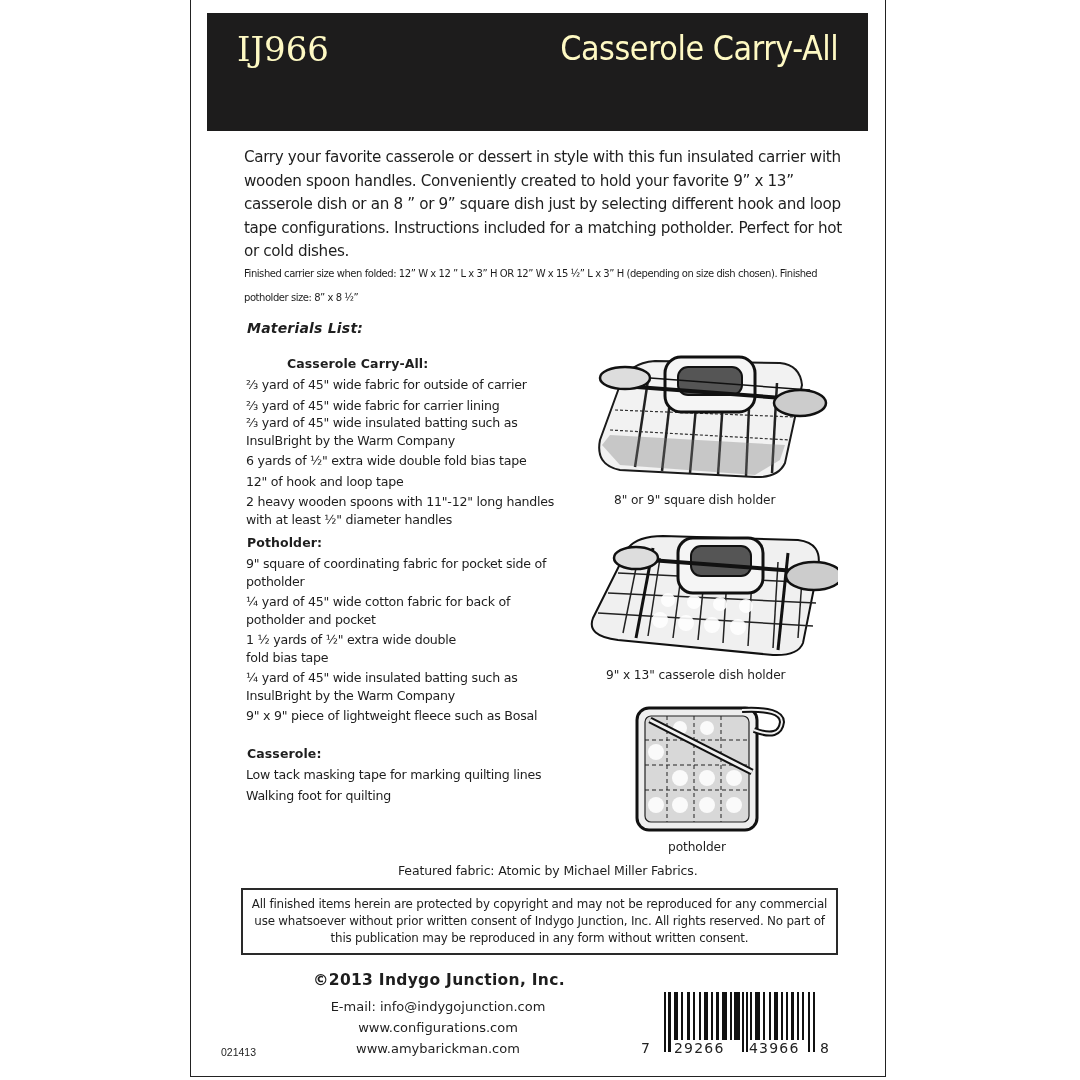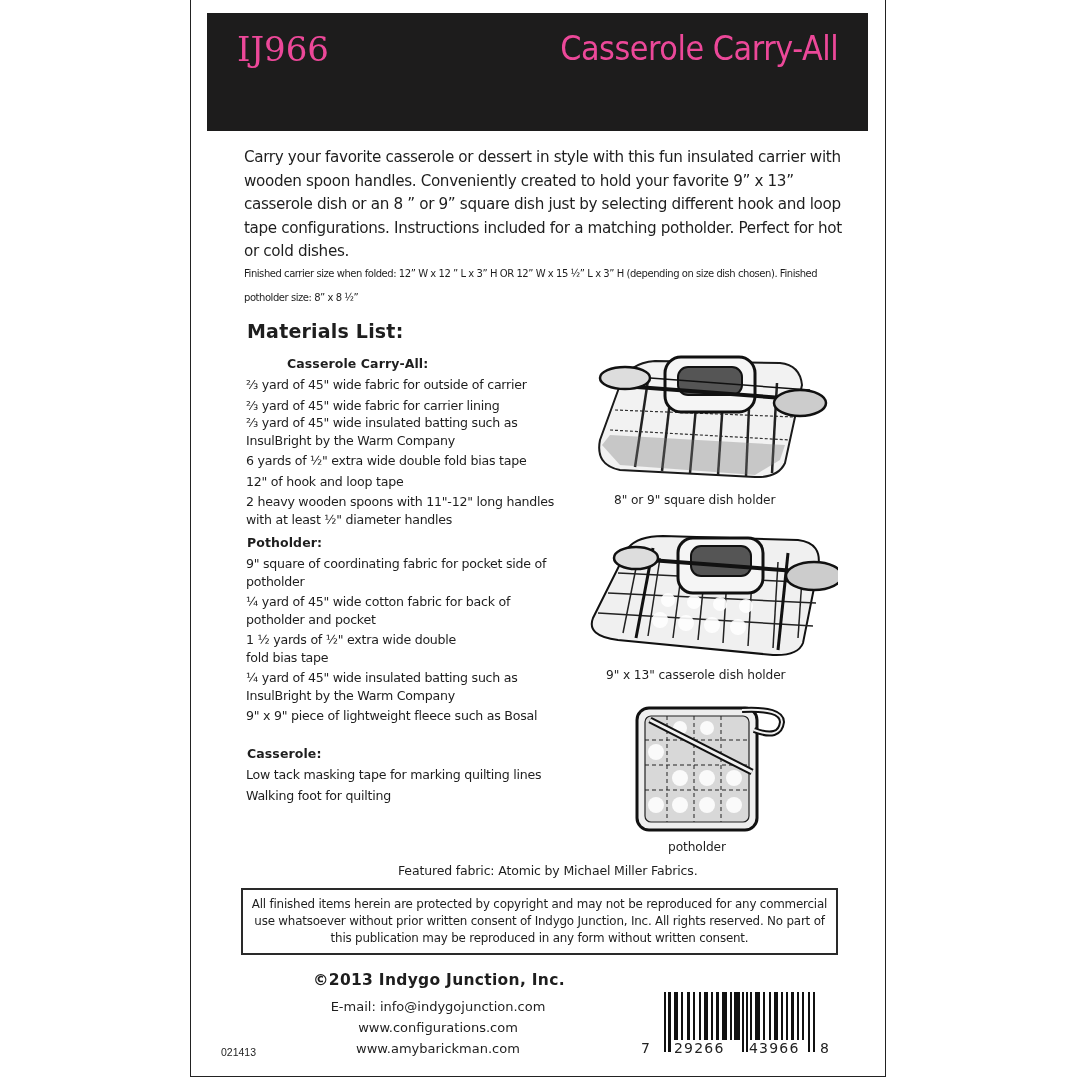--- a/index.html
+++ b/index.html
@@ -6,40 +6,40 @@
   body {
     width: 1080px; height: 1080px; background: #ffffff; position: relative; overflow: hidden;
     font-family: "DejaVu Sans", sans-serif; color: #1e1e1e;
   }
   .page {
     position: absolute; left: 190px; top: -2px; width: 696px; height: 1079px;
     border: 1.5px solid #222; box-sizing: border-box; background: #fff;
   }
   .header {
     position: absolute; left: 207px; top: 13px; width: 661px; height: 118px;
-    background: #1d1c1c; color: #ec4899;
+    background: #1d1c1c; color: #fef9c3;
   }
   .header .code {
     position: absolute; left: 30px; top: 16px; font-family: "DejaVu Serif", serif;
     font-size: 34px; letter-spacing: 0px; font-weight: normal;
   }
   .header .title {
     position: absolute; right: 30px; top: 16px; font-family: "DejaVu Sans", sans-serif;
     font-size: 33px; font-weight: normal; letter-spacing: -0.5px; transform: scaleX(0.92); transform-origin: right center;
   }
   .intro {
     position: absolute; left: 244px; top: 146px; width: 600px;
     font-size: 15.2px; line-height: 23.5px; letter-spacing: -0.35px;
   }
   .sizes {
     position: absolute; left: 244px; top: 262px; width: 605px;
     font-size: 10px; line-height: 23.5px; letter-spacing: -0.45px;
   }
   .materials-heading {
-    position: absolute; left: 247px; top: 320px; font-size: 19px; font-weight: bold; letter-spacing: 0.2px;
+    position: absolute; left: 247px; top: 320px; font-size: 14px; font-weight: bold; letter-spacing: 0.2px; font-style: italic;
   }
   .section-heading {
     position: absolute; font-size: 12.5px; font-weight: bold; letter-spacing: 0.1px;
   }
   .list { position: absolute; left: 246px; width: 320px; margin: 0; padding: 0; list-style: none; }
   .list li { font-size: 12.6px; line-height: 17.5px; letter-spacing: -0.25px; margin-bottom: 3px; }
   .figure-caption { position: absolute; font-size: 12.2px; letter-spacing: -0.1px; }
   .illus { position: absolute; }
   .featured {
     position: absolute; left: 398px; top: 863px; font-size: 12.5px; letter-spacing: -0.15px;

